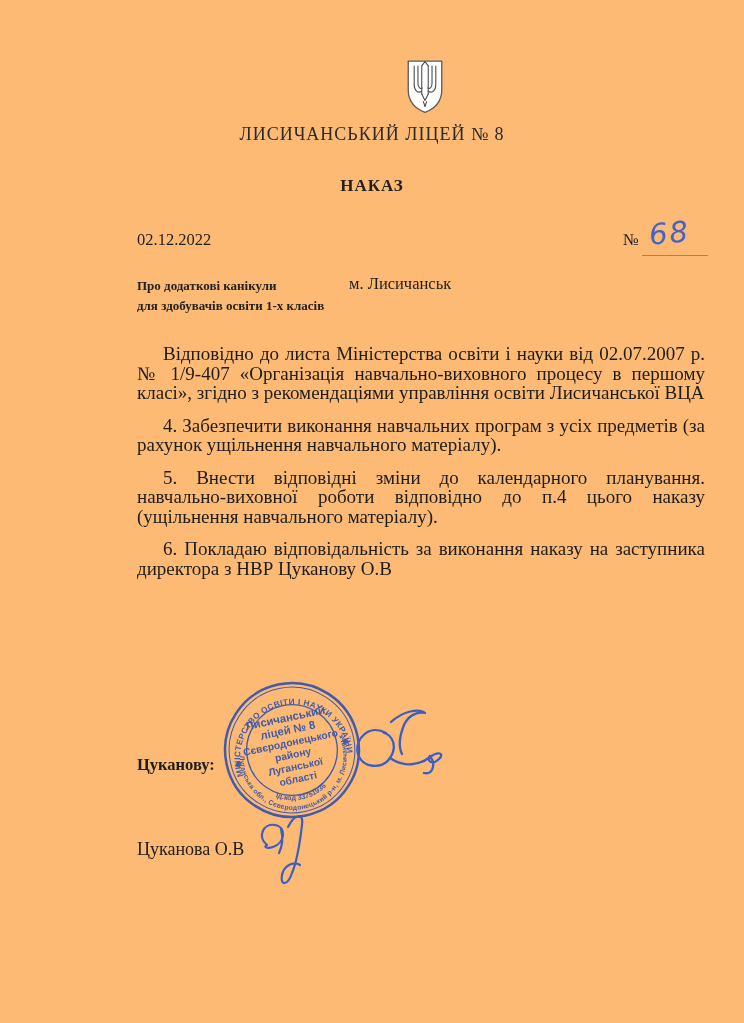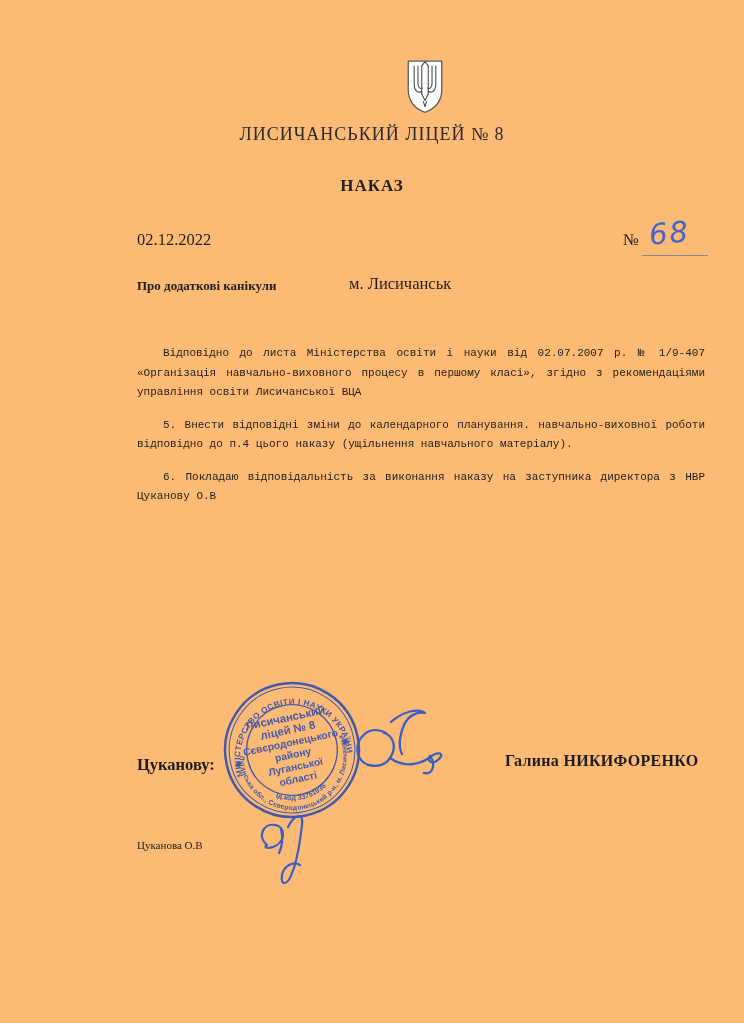--- a/index.html
+++ b/index.html
@@ -31,36 +31,36 @@
     transform:rotate(-5deg); letter-spacing:2px;
   }
   .doc-no-line { left:505px; top:25px; width:66px; border-bottom:1.5px solid #8a8a8a; height:0; }
 
   
   .subject { left:137px; top:276px; width:420px; font-size:13px; font-weight:bold; line-height:20px; color:#222; }
 
   
   .content {
     left:137px; top:344px; width:568px;
-    font-size:11px; line-height:19.5px; text-align:justify; color:#1d1d1d;font-family:Liberation Mono, monospace;
+    font-size:19px; line-height:19.5px; text-align:justify; color:#1d1d1d;
   }
   .content p { margin:0 0 13px 0; text-indent:26px; }
   .content p.order-word { text-indent:0; font-weight:bold; text-align:left; letter-spacing:0.5px; }
 
   
   .stamp { left:222px; top:680px; width:140px; height:140px; transform:rotate(-12deg); opacity:0.92; }
   .stamp text { font-family:"Liberation Sans", sans-serif; font-weight:bold; }
 
   
   .director-label { left:137px; top:755px; font-size:16.5px; font-weight:bold; }
   .director-name  { left:505px; top:752px; font-size:16px; font-weight:bold; letter-spacing:0.3px; }
   .sig-director { left:345px; top:698px; width:115px; height:95px; }
 
   .ack-label { left:137px; top:804px; font-size:16.5px; }
-  .ack-name  { left:137px; top:839px; font-size:11px; }
+  .ack-name  { left:137px; top:839px; font-size:18px; }
   .sig-ack { left:252px; top:806px; width:72px; height:95px; }
 </style>
 </head>
 <body>
 
 <div class="page">
 
   <svg class="abs emblem" viewBox="0 0 74 102">
     <g fill="none" stroke="#5a5a5a" stroke-width="2.4" stroke-linecap="round" stroke-linejoin="round">
       <path d="M 6,3 H 68 V 56 C 68,78 55,91 37,98 C 19,91 6,78 6,56 Z" fill="#ffffff"></path>
@@ -84,24 +84,26 @@
   <div class="abs date-row">
     <span class="abs doc-date">02.12.2022</span>
     <span class="abs doc-place">м. Лисичанськ</span>
     <span class="abs doc-no-label">№</span>
     <span class="abs doc-no-value">68</span>
     <span class="abs doc-no-line"></span>
   </div>
 
   <div class="abs subject">
     <div>Про додаткові канікули</div>
+    <div>для здобувачів освіти 1-х класів</div>
   </div>
 
   <div class="abs content">
     <p>Відповідно до листа Міністерства освіти і науки від 02.07.2007 р. № 1/9-407 «Організація навчально-виховного процесу в першому класі», згідно з рекомендаціями управління освіти Лисичанської ВЦА</p>
+    <p>4. Забезпечити виконання навчальних програм з усіх предметів (за рахунок ущільнення навчального матеріалу).</p>
     <p>5. Внести відповідні зміни до календарного планування. навчально-виховної роботи відповідно до п.4 цього наказу (ущільнення навчального матеріалу).</p>
     <p>6. Покладаю відповідальність за виконання наказу на заступника директора з НВР Цуканову О.В</p>
   </div>
 
   <svg class="abs stamp" viewBox="0 0 136 136">
     <g stroke="#3352b0" fill="none">
       <circle cx="68" cy="68" r="65" stroke-width="2.4"></circle>
       <circle cx="68" cy="68" r="61" stroke-width="1"></circle>
       <circle cx="68" cy="68" r="44" stroke-width="1.3"></circle>
     </g>
@@ -134,21 +136,20 @@
   <svg class="abs sig-director" viewBox="0 0 115 95">
     <g fill="none" stroke="#3a5ec6" stroke-width="2.3" stroke-linecap="round" stroke-linejoin="round">
       <path d="M 46,24 C 58,13 74,10 80,15 C 72,13 63,18 59,27 C 55,37 53,48 57,56"></path>
       <path d="M 41,35 C 25,26 9,40 13,56 C 17,70 37,72 45,60 C 53,48 47,37 39,35"></path>
       <path d="M 45,60 C 59,70 75,67 85,59 C 93,53 100,55 94,61 C 88,67 81,64 85,58"></path>
       <path d="M 85,58 C 91,66 88,77 79,75"></path>
     </g>
   </svg>
 
   <div class="abs director-label">Цуканову:</div>
-  <div class="abs director-name">Галина НИКИФОРЕНКО</div>
 
   <div class="abs ack-name">Цуканова О.В</div>
 
   <svg class="abs sig-ack" viewBox="0 0 72 95">
     <g fill="none" stroke="#3a5ec6" stroke-width="2.2" stroke-linecap="round" stroke-linejoin="round">
       <path d="M 15,39 C 5,31 11,17 23,19 C 35,21 33,37 21,41 C 15,43 11,41 15,39"></path>
       <path d="M 29,23 C 31,31 31,39 27,47"></path>
       <path d="M 36,21 C 42,9 52,5 50,19 C 48,35 46,53 40,67 C 36,79 28,81 30,69 C 32,59 42,55 48,59"></path>
     </g>
   </svg>

